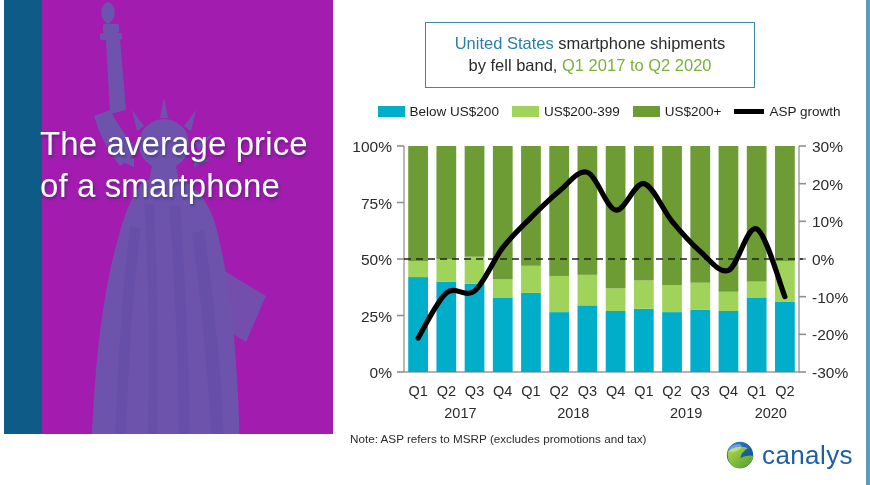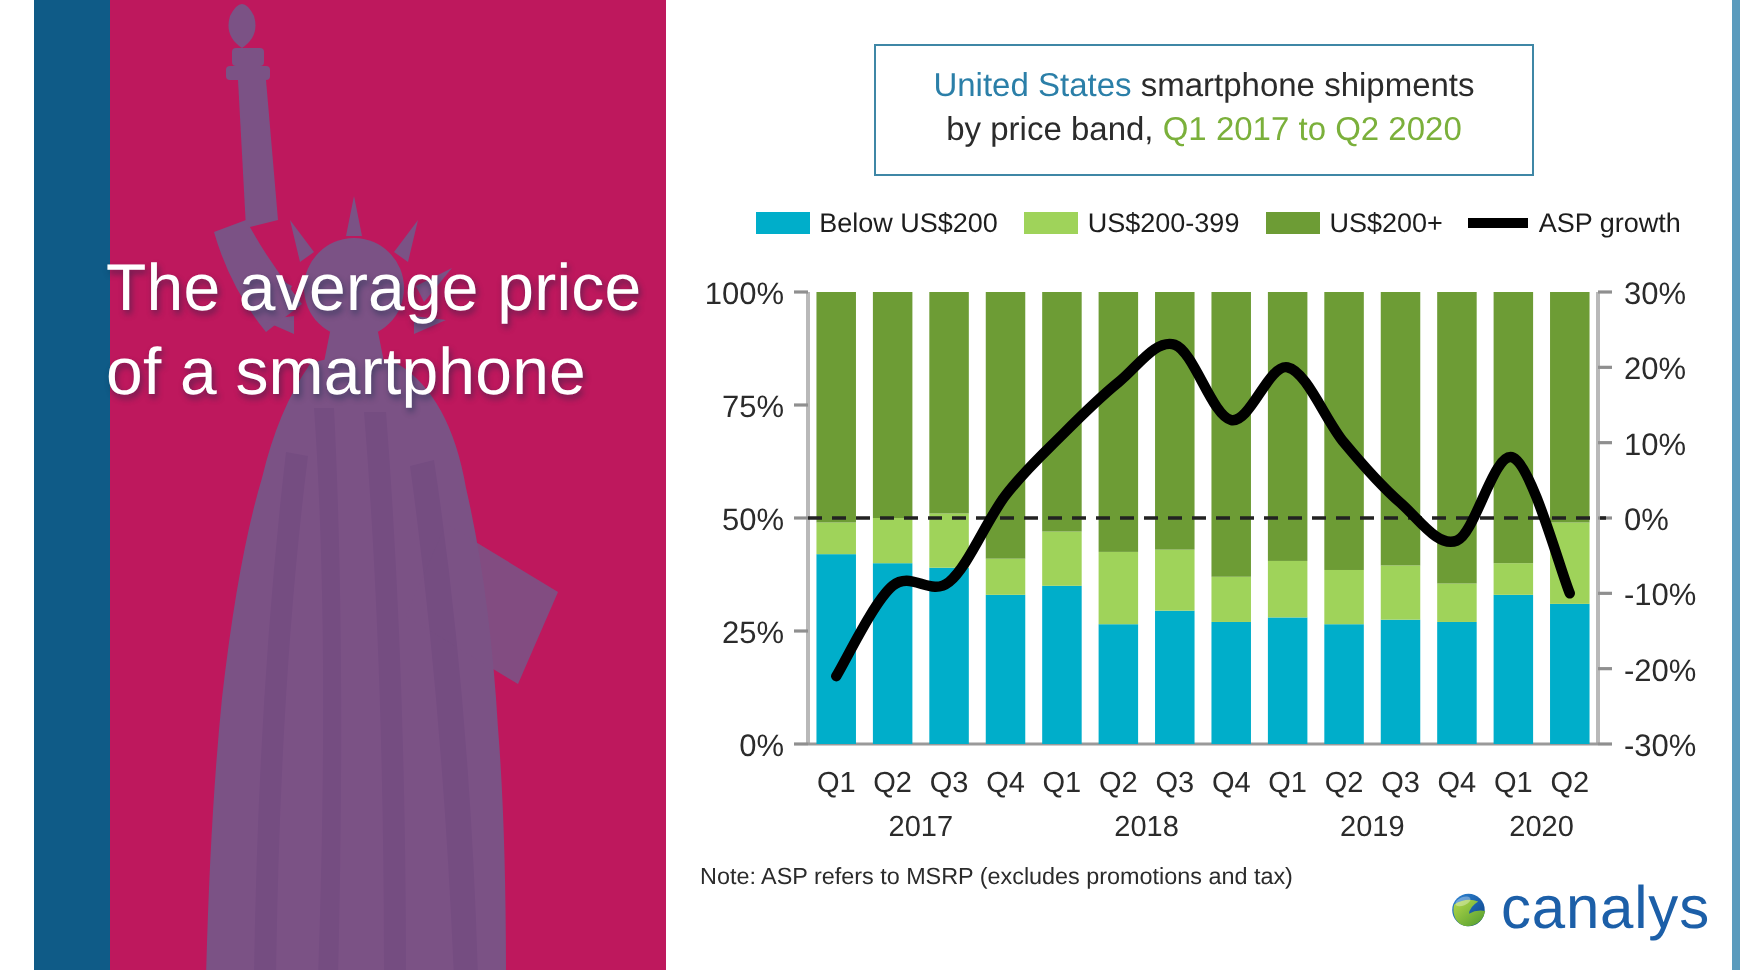--- a/index.html
+++ b/index.html
@@ -6,22 +6,22 @@
   html,body{margin:0;padding:0;}
   body{
     width:870px;height:485px;overflow:hidden;
     font-family:"Liberation Sans", sans-serif;
     background:#ffffff;
   }
   #root{position:relative;width:870px;height:485px;overflow:hidden;background:#fff;}
 
   
   #left-panel{
-    position:absolute;left:17px;top:0;width:333px;height:485px;
-    background:#be185d;overflow:hidden;
+    position:absolute;left:4px;top:0;width:333px;height:434px;
+    background:#a21caf;overflow:hidden;
   }
   #left-dark-strip{
     position:absolute;left:0;top:0;width:38px;height:485px;
     background:#0f5b87;
   }
   #left-inner-edge{
     position:absolute;left:331px;top:0;width:2px;height:485px;
     background:#9fc4d8;
   }
   
@@ -38,21 +38,21 @@
   #headline .hl-accent{color:#9ccb3b;}
 
   
   #right-panel{
     position:absolute;left:333px;top:0;width:537px;height:485px;background:#fff;
   }
   #title-box{
     position:absolute;left:92px;top:22px;width:330px;
     border:1.6px solid #3f87a6;
     padding:9px 10px 11px;
-    text-align:center;box-sizing:border-box;margin-left:12px;
+    text-align:center;box-sizing:border-box;
   }
   #title-box .tline{font-size:16.5px;line-height:22px;color:#2b2b2b;}
   #title-box .t-blue{color:#2b7fa8;}
   #title-box .t-green{color:#7bb03b;}
 
   
   #legend{
     position:absolute;left:26px;top:101px;width:500px;height:20px;
     display:flex;align-items:center;justify-content:center;gap:13px;
   }
@@ -68,21 +68,21 @@
   
   #footnote{
     position:absolute;left:17px;top:430px;width:360px;
     font-size:11.7px;line-height:17px;color:#2b2b2b;
   }
   #logo{
     position:absolute;left:392px;top:437px;width:130px;height:36px;
     display:flex;align-items:center;gap:7px;
   }
   #logo .logo-text{
-    font-size:30px;color:#1c5fa8;letter-spacing:.4px;font-family:"Liberation Sans",sans-serif;
+    font-size:26px;color:#1c5fa8;letter-spacing:.4px;font-family:"Liberation Sans",sans-serif;
   }
   #right-edge-strip{
     position:absolute;left:866px;top:0;width:4px;height:485px;background:#5b9bbd;
   }
 </style>
 </head>
 <body>
 
 <div id="root">
 
@@ -130,21 +130,21 @@
     <div id="headline">
       <div><span>The average price</span></div>
       <div><span>of a smartphone</span></div>
     </div>
   </div>
 
   <div id="right-panel">
 
     <div id="title-box">
       <div class="tline"><span class="t-blue">United States</span><span> smartphone shipments</span></div>
-      <div class="tline"><span>by price band, </span><span class="t-green">Q1 2017 to Q2 2020</span></div>
+      <div class="tline"><span>by fell band, </span><span class="t-green">Q1 2017 to Q2 2020</span></div>
     </div>
 
     <div id="legend">
         <div class="legend-item">
           <span class="legend-swatch" style="background: rgb(0, 174, 202);"></span>
           <span class="legend-label">Below US$200</span>
         </div>
         <div class="legend-item">
           <span class="legend-swatch" style="background: rgb(159, 211, 90);"></span>
           <span class="legend-label">US$200-399</span>

